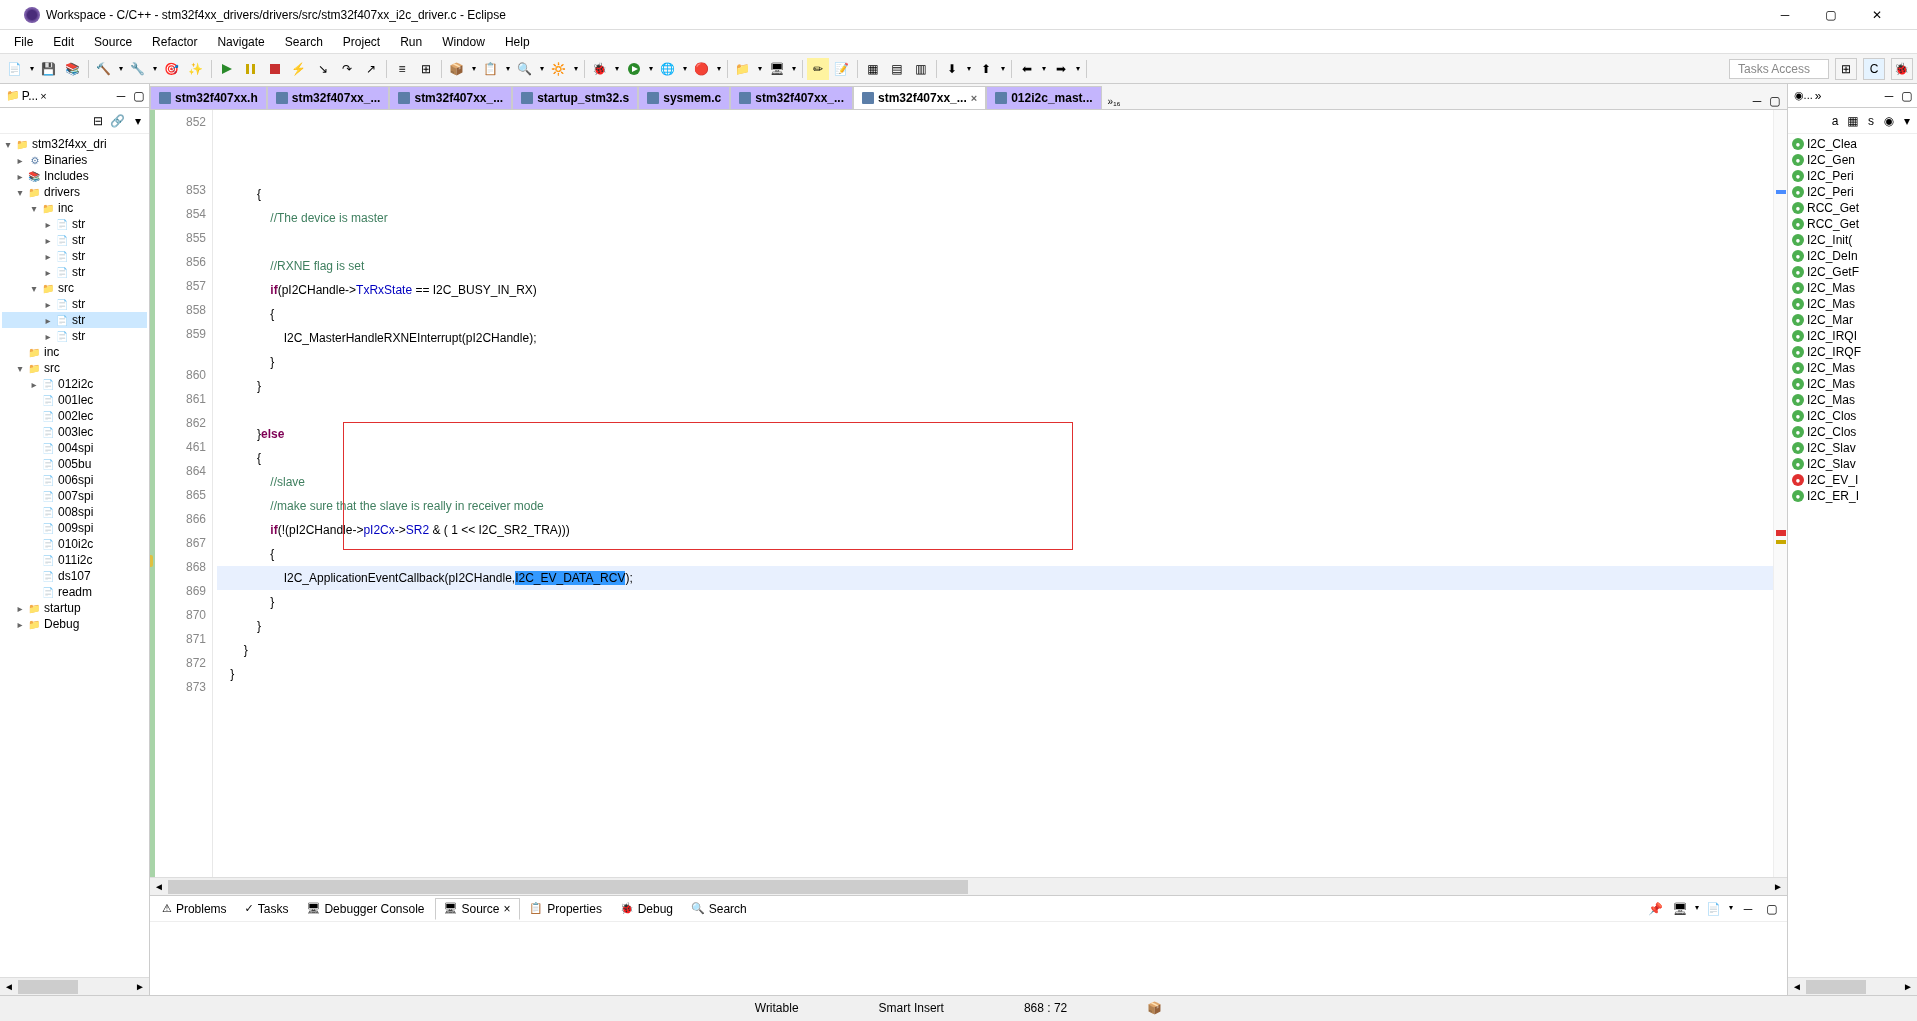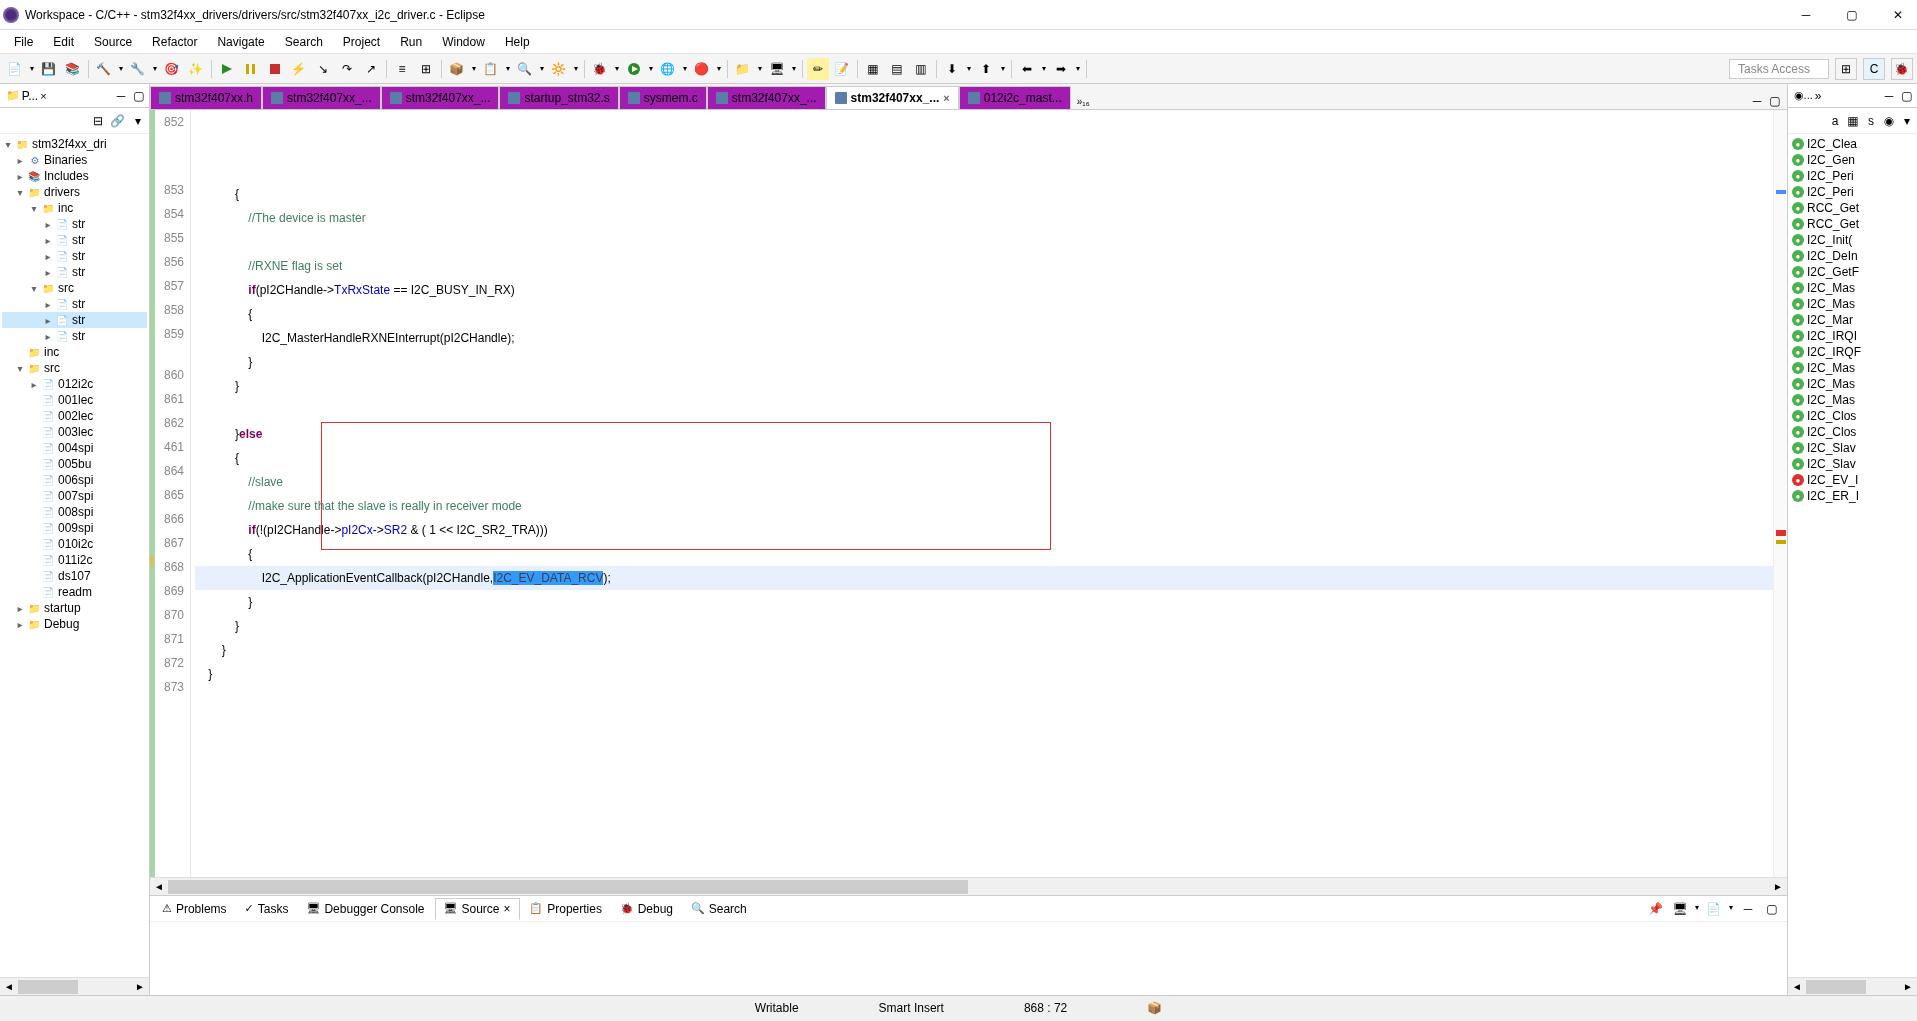--- a/index.html
+++ b/index.html
@@ -1,18 +1,18 @@
 <!DOCTYPE html>
 <html><head>
 <meta charset="utf-8">
 <style>
 * { margin: 0; padding: 0; box-sizing: border-box; font-family: "Segoe UI", Tahoma, sans-serif; font-size: 12px; }
 body { background: #f0f0f0; overflow: hidden; }
 
-.titlebar { height: 30px; background: #fff; display: flex; align-items: center; padding: 0 3px; border-bottom: 1px solid #ddd; }
+.titlebar { height: 30px; background: #fff; display: flex; align-items: center; padding: 0 24px; border-bottom: 1px solid #ddd; }
 .titlebar-icon { width: 16px; height: 16px; background: radial-gradient(circle, #4a2c7a 40%, #7a5ca8 60%); border-radius: 50%; margin-right: 6px; }
 .titlebar-text { flex: 1; font-size: 12px; }
 .titlebar-btns { display: flex; gap: 18px; margin-right: 2px; }
 .titlebar-btn { width: 28px; height: 20px; display: flex; align-items: center; justify-content: center; cursor: pointer; }
 
 .menubar { height: 24px; background: #fff; display: flex; align-items: center; padding: 0 4px; border-bottom: 1px solid #e0e0e0; }
 .menubar-item { padding: 3px 10px; cursor: pointer; }
 
 .toolbar { height: 30px; background: #f5f5f5; display: flex; align-items: center; padding: 2px 4px; gap: 2px; border-bottom: 1px solid #ccc; }
 .tb-btn { width: 22px; height: 22px; display: flex; align-items: center; justify-content: center; cursor: pointer; border: 1px solid transparent; }
@@ -34,36 +34,36 @@
 .tree-icon { width: 14px; height: 14px; margin: 0 2px; display: flex; align-items: center; justify-content: center; font-size: 10px; }
 .tree-folder { color: #d4a137; }
 .tree-cfile { color: #5b7ea8; }
 .tree-item.selected { background: #cce8ff; }
 .indent-1 { padding-left: 12px; }
 .indent-2 { padding-left: 26px; }
 .indent-3 { padding-left: 40px; }
 
 .editor-area { flex: 1; display: flex; flex-direction: column; background: #fff; }
 .editor-tabs { height: 26px; display: flex; align-items: flex-end; border-bottom: 1px solid #ccc; background: #f5f5f5; overflow: hidden; }
-.editor-tab { padding: 4px 8px; background: #a21caf; border: 1px solid #ccc; border-bottom: none; margin-right: 0; display: flex; align-items: center; gap: 4px; font-size: 11px; cursor: pointer; white-space: nowrap; }
+.editor-tab { padding: 4px 8px; background: #c4b5fd; border: 1px solid #ccc; border-bottom: none; margin-right: 0; display: flex; align-items: center; gap: 4px; font-size: 11px; cursor: pointer; white-space: nowrap; font-weight: bold; }
 .editor-tab.active { background: #fff; font-weight: bold; }
 .editor-tab-icon { width: 12px; height: 12px; background: #5b7ea8; border-radius: 1px; }
 .editor-tab-close { font-size: 11px; cursor: pointer; color: #666; }
 .editor-more { padding: 2px 6px; cursor: pointer; font-size: 10px; }
 
 .editor-content { flex: 1; display: flex; overflow: hidden; position: relative; }
-.gutter { width: 36px; background: #fff; border-right: 1px solid #e8e8e8; font-family: "Consolas", monospace; font-size: 14px; color: #888; text-align: right; padding-right: 6px; line-height: 24px; user-select: none; }
+.gutter { width: 58px; background: #fff; border-right: 1px solid #e8e8e8; font-family: "Consolas", monospace; font-size: 14px; color: #888; text-align: right; padding-right: 6px; line-height: 24px; user-select: none; }
 .change-bar { width: 5px; background: #a8d4a8; }
 .code { flex: 1; font-family: "Consolas", monospace; font-size: 14px; line-height: 24px; white-space: pre; padding-left: 4px; overflow: auto; position: relative; }
 .code-line { height: 24px; }
 .code-line.highlighted { background: #e8f0fe; }
 .kw { color: #7f0055; font-weight: bold; }
 .comment { color: #3f7f5f; }
 .field { color: #0000c0; }
-.sel { background: #3399ff; color: #404040; }
+.sel { background: #3399ff; color: #000000; }
 .redbox { position: absolute; border: 1.5px solid #e03030; pointer-events: none; }
 .err-marker { position: absolute; left: -14px; width: 12px; height: 12px; background: #e0c040; border-radius: 2px; font-size: 9px; text-align: center; line-height: 12px; color: #8a6d00; }
 
 .overview-ruler { width: 14px; background: #fafafa; border-left: 1px solid #eee; position: relative; }
 .ov-mark { position: absolute; right: 1px; width: 10px; height: 4px; }
 
 .hscroll { height: 18px; background: #f0f0f0; border-top: 1px solid #ddd; display: flex; align-items: center; }
 .hscroll-btn { width: 18px; height: 16px; display: flex; align-items: center; justify-content: center; cursor: pointer; font-size: 10px; }
 .hscroll-track { flex: 1; height: 14px; background: #f0f0f0; }
 .hscroll-thumb { width: 60px; height: 14px; background: #cdcdcd; }

